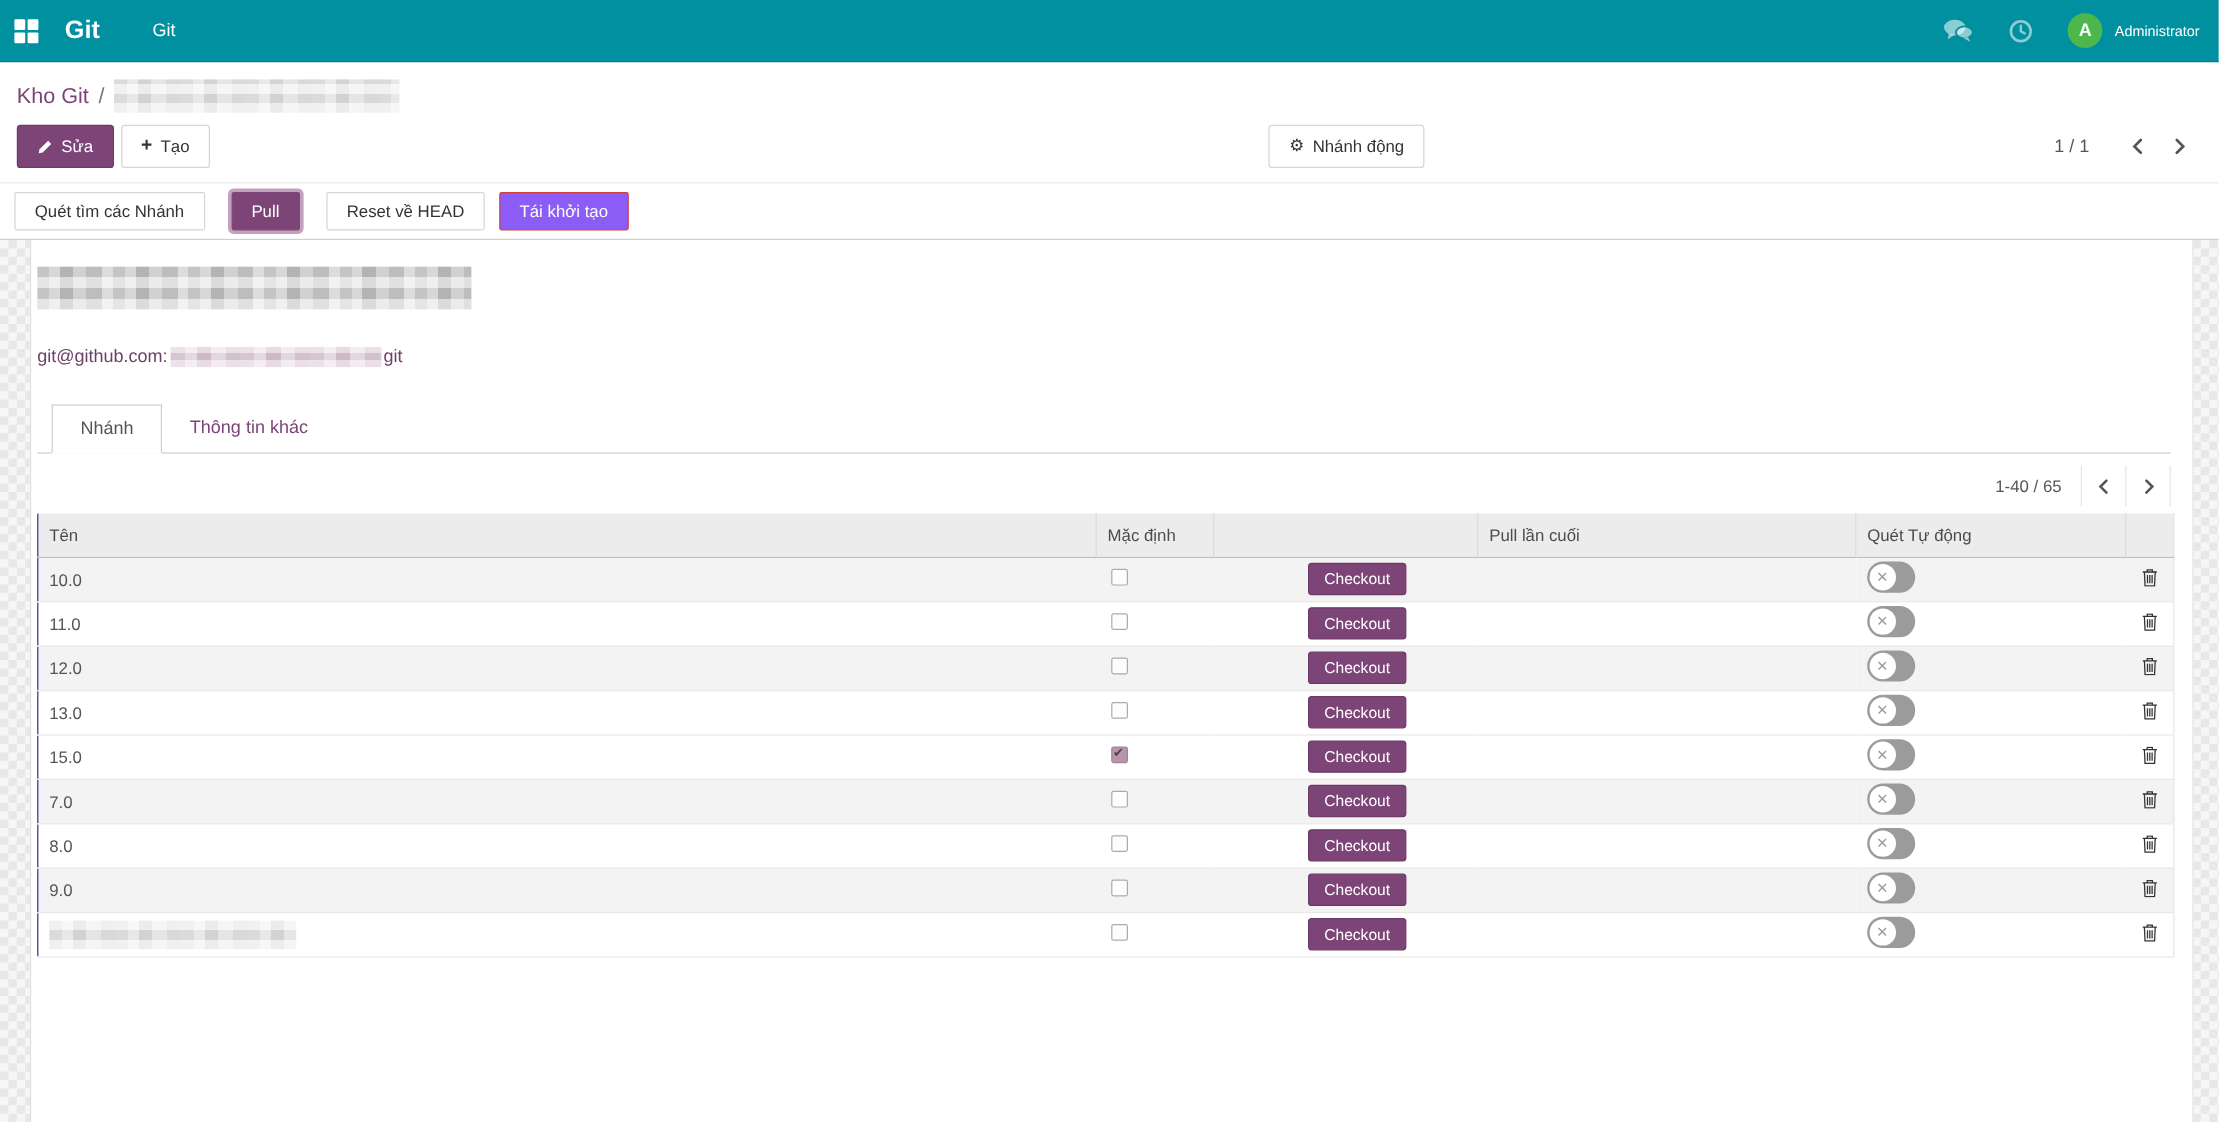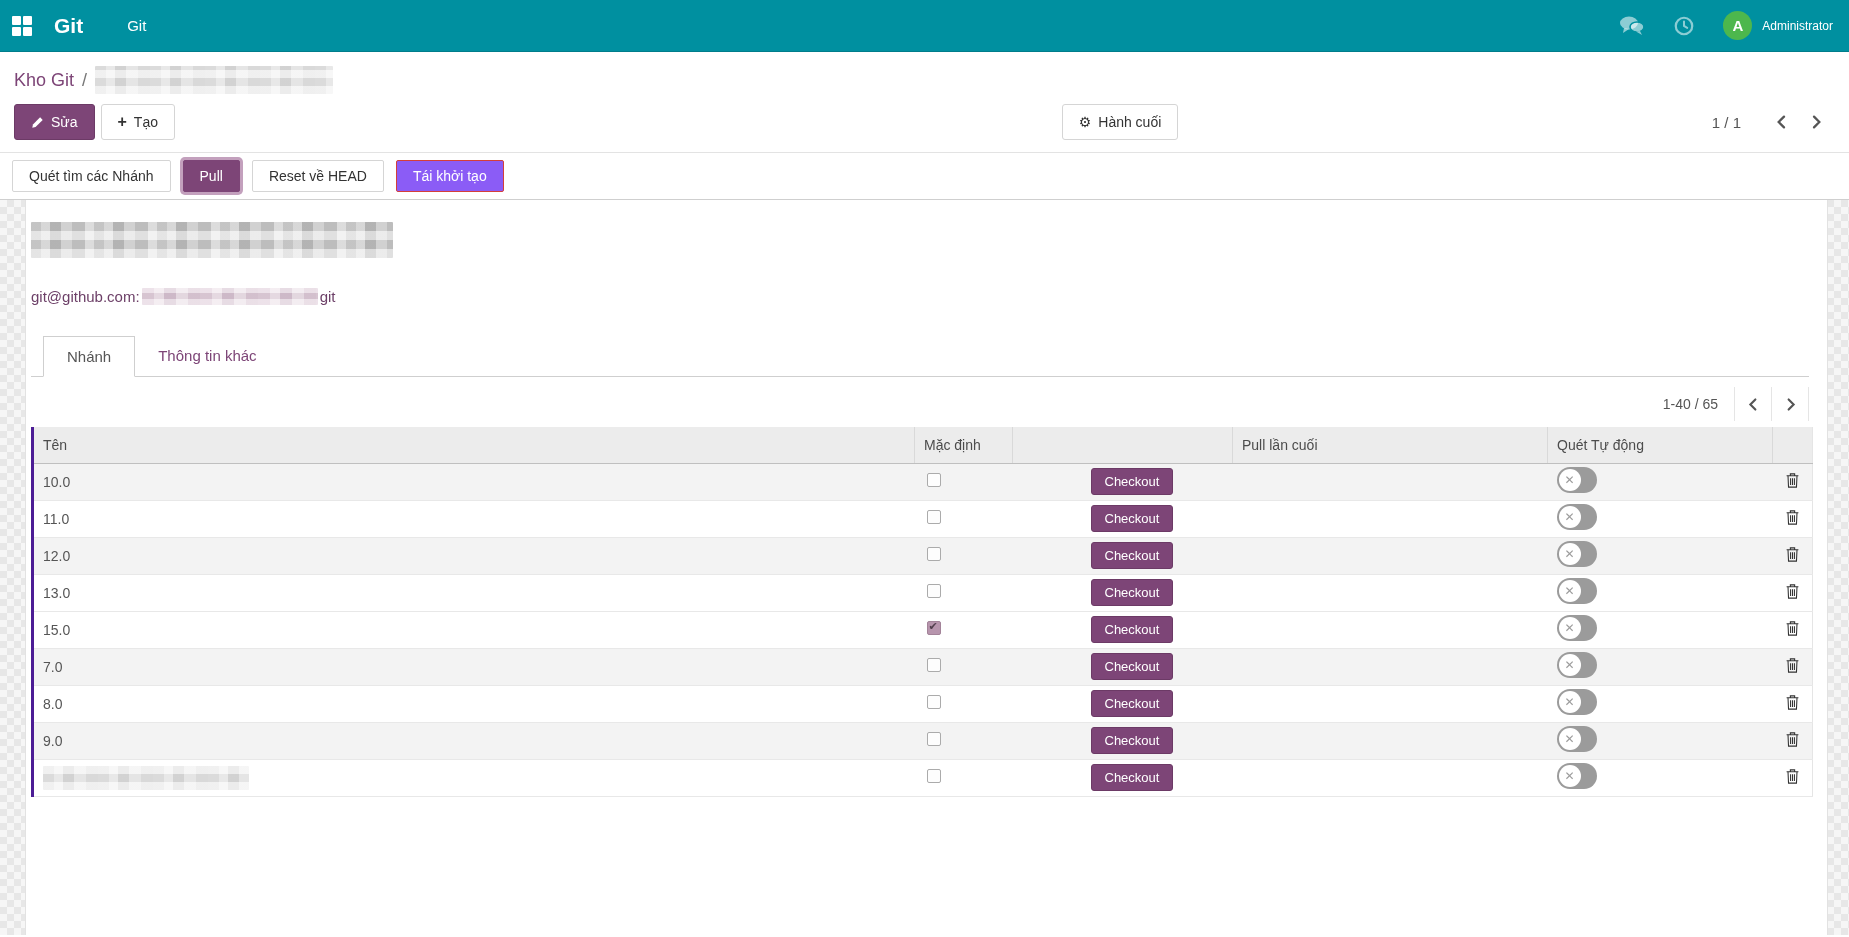--- a/index.html
+++ b/index.html
@@ -26,21 +26,21 @@
   .breadcrumb { font-size:18px; display:flex; align-items:center; gap:8px; height:32px; }
   .breadcrumb .crumb-link { color:#7d4577; cursor:pointer; }
   .breadcrumb .crumb-sep { color:#777; }
   .cp-buttons { display:flex; align-items:center; margin-top:8px; padding-bottom:12px; }
   .btn { display:inline-flex; align-items:center; gap:7px; font-size:14px; height:36px;
     padding:0 16px; border:1px solid #d5d5d5; background:#fff; color:#333; cursor:pointer;
     border-radius:3px; white-space:nowrap; }
   .btn-primary { background:#7d4577; border-color:#6c3a66; color:#fff; }
   .btn-danger  { background:#8b5cf6; border-color:#d43f3a; color:#fff; }
   .btn-pull { background:#7d4577; border-color:#7d4577; color:#fff;
-    box-shadow:0 0 0 3px #c3a0bd; margin:0 8px; }
+    box-shadow:0 0 0 3px #c3a0bd; margin:0 18px; }
   .cp-action { margin-left:auto; margin-right:auto; }
   .cp-spacer-left { width:620px; }
   .cp-pager { margin-left:auto; display:flex; align-items:center; gap:24px; }
   .pager-text { font-size:15px; color:#555; }
   .pager-arrows { display:flex; align-items:center; }
   .pager-btn { width:34px; height:32px; display:flex; align-items:center; justify-content:center;
     background:transparent; border:none; cursor:pointer; }
 
   
   .statusbar { background:#fff; height:47px; display:flex; align-items:center; gap:4px;
@@ -95,21 +95,21 @@
   .tab.active { background:#fff; border:1px solid #cfcfcf; border-bottom:1px solid #fff; color:#555; }
   .tab.inactive { color:#7d4577; }
 
   
   .list-pager { display:flex; justify-content:flex-end; align-items:center; margin:10px 0 6px 0; }
   .list-pager .pager-text { font-size:14px; margin-right:16px; }
   .list-pager .group { display:flex; border-left:1px solid #e5e5e5; }
   .list-pager .pager-btn { width:37px; height:34px; border-right:1px solid #e5e5e5; }
 
   table.branches { border-collapse:collapse; table-layout:fixed; width:1780px;
-    border-left:3px solid #4c1d95; border-right:1px solid #e5e5e5; }
+    border-left:1px solid #4c1d95; border-right:1px solid #e5e5e5; }
   .branches th { background:#ececec; height:36px; text-align:left; font-weight:500;
     font-size:14px; color:#4c4c4c; padding:0 0 0 9px; border-bottom:1px solid #bfbfbf;
     border-left:1px solid #d9d9d9; cursor:pointer; }
   .branches th:first-child { border-left:none; }
   .branches td { height:37px; font-size:14px; color:#555; padding:0 0 0 9px;
     border-bottom:1px solid #e8e8e8; }
   .branches tr.stripe td { background:#f3f3f3; }
   .col-default-cell { padding-left:12px !important; }
   .checkbox { width:14px; height:14px; border:1px solid #ababab; background:#fdfdfd;
     display:inline-block; border-radius:2px; position:relative; cursor:pointer; }
@@ -170,21 +170,21 @@
       </svg>
       <span>Sửa</span>
     </button>
     <button class="btn" style="margin-left:6px;">
       <span style="font-weight:700;font-size:16px;">+</span>
       <span>Tạo</span>
     </button>
     <span class="cp-spacer-left"></span>
     <button class="btn cp-action">
       <span style="font-family:'DejaVu Sans',sans-serif;font-size:14px;">⚙</span>
-      <span>Hành cuối</span>
+      <span>Nhánh động</span>
     </button>
     <div class="cp-pager">
       <span class="pager-text">1 / 1</span>
       <span class="pager-arrows">
         <button class="pager-btn">
           <svg width="16" height="16" viewBox="0 0 24 24">
             <path d="M15 4 L7 12 L15 20" fill="none" stroke="#555" stroke-width="3.4" stroke-linecap="round"></path>
           </svg>
         </button>
         <button class="pager-btn">

